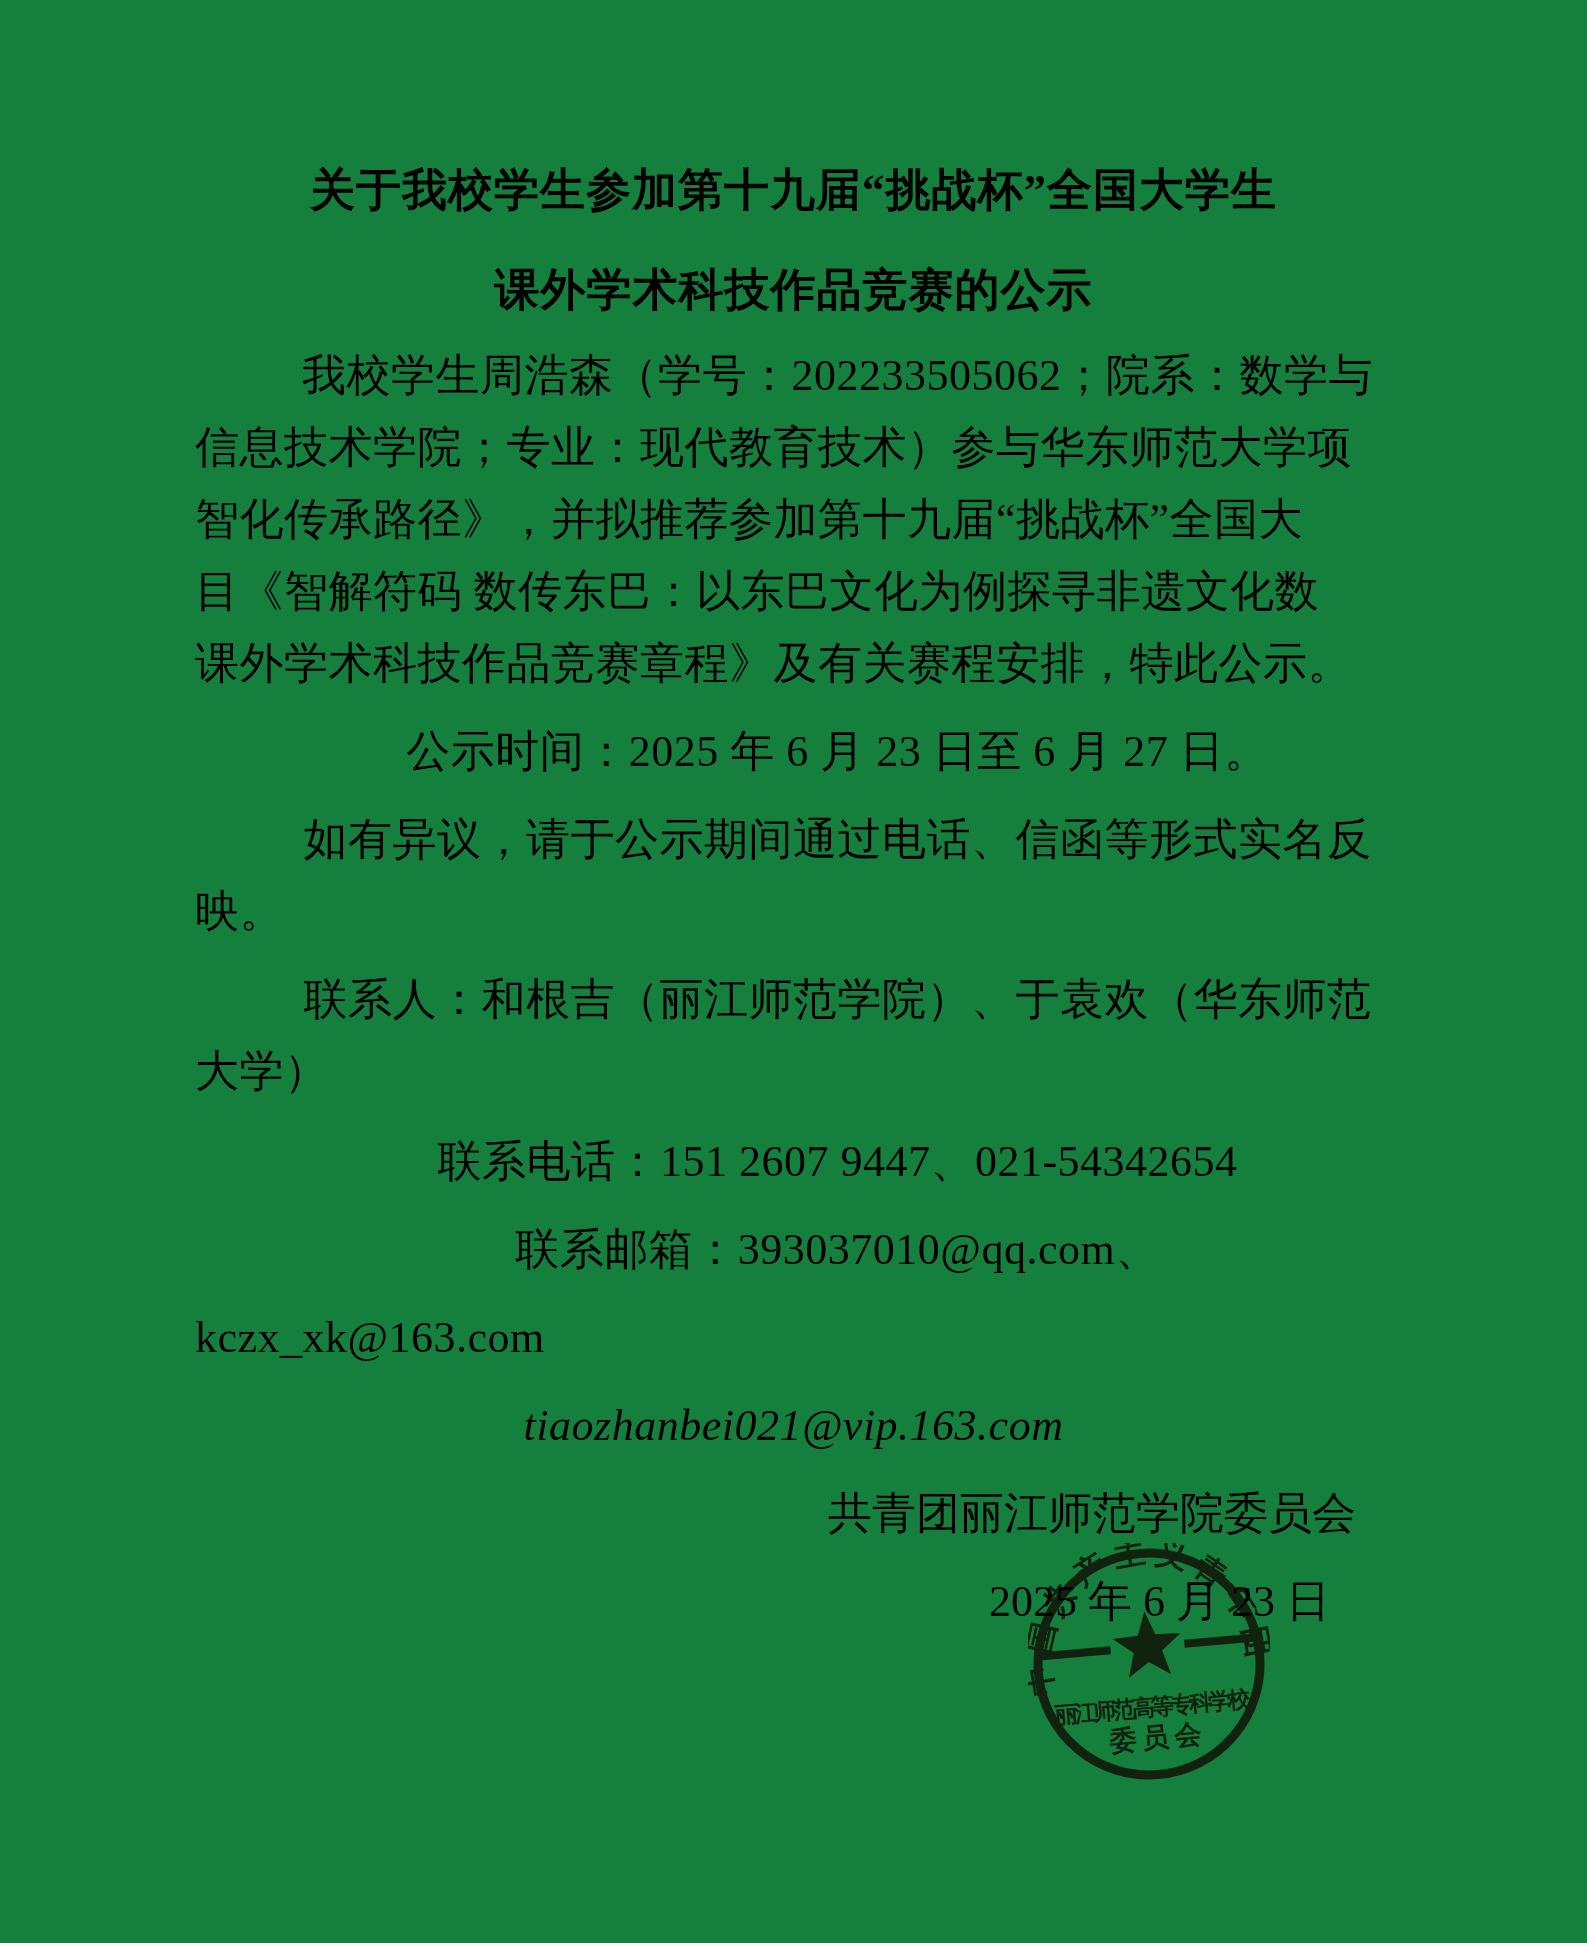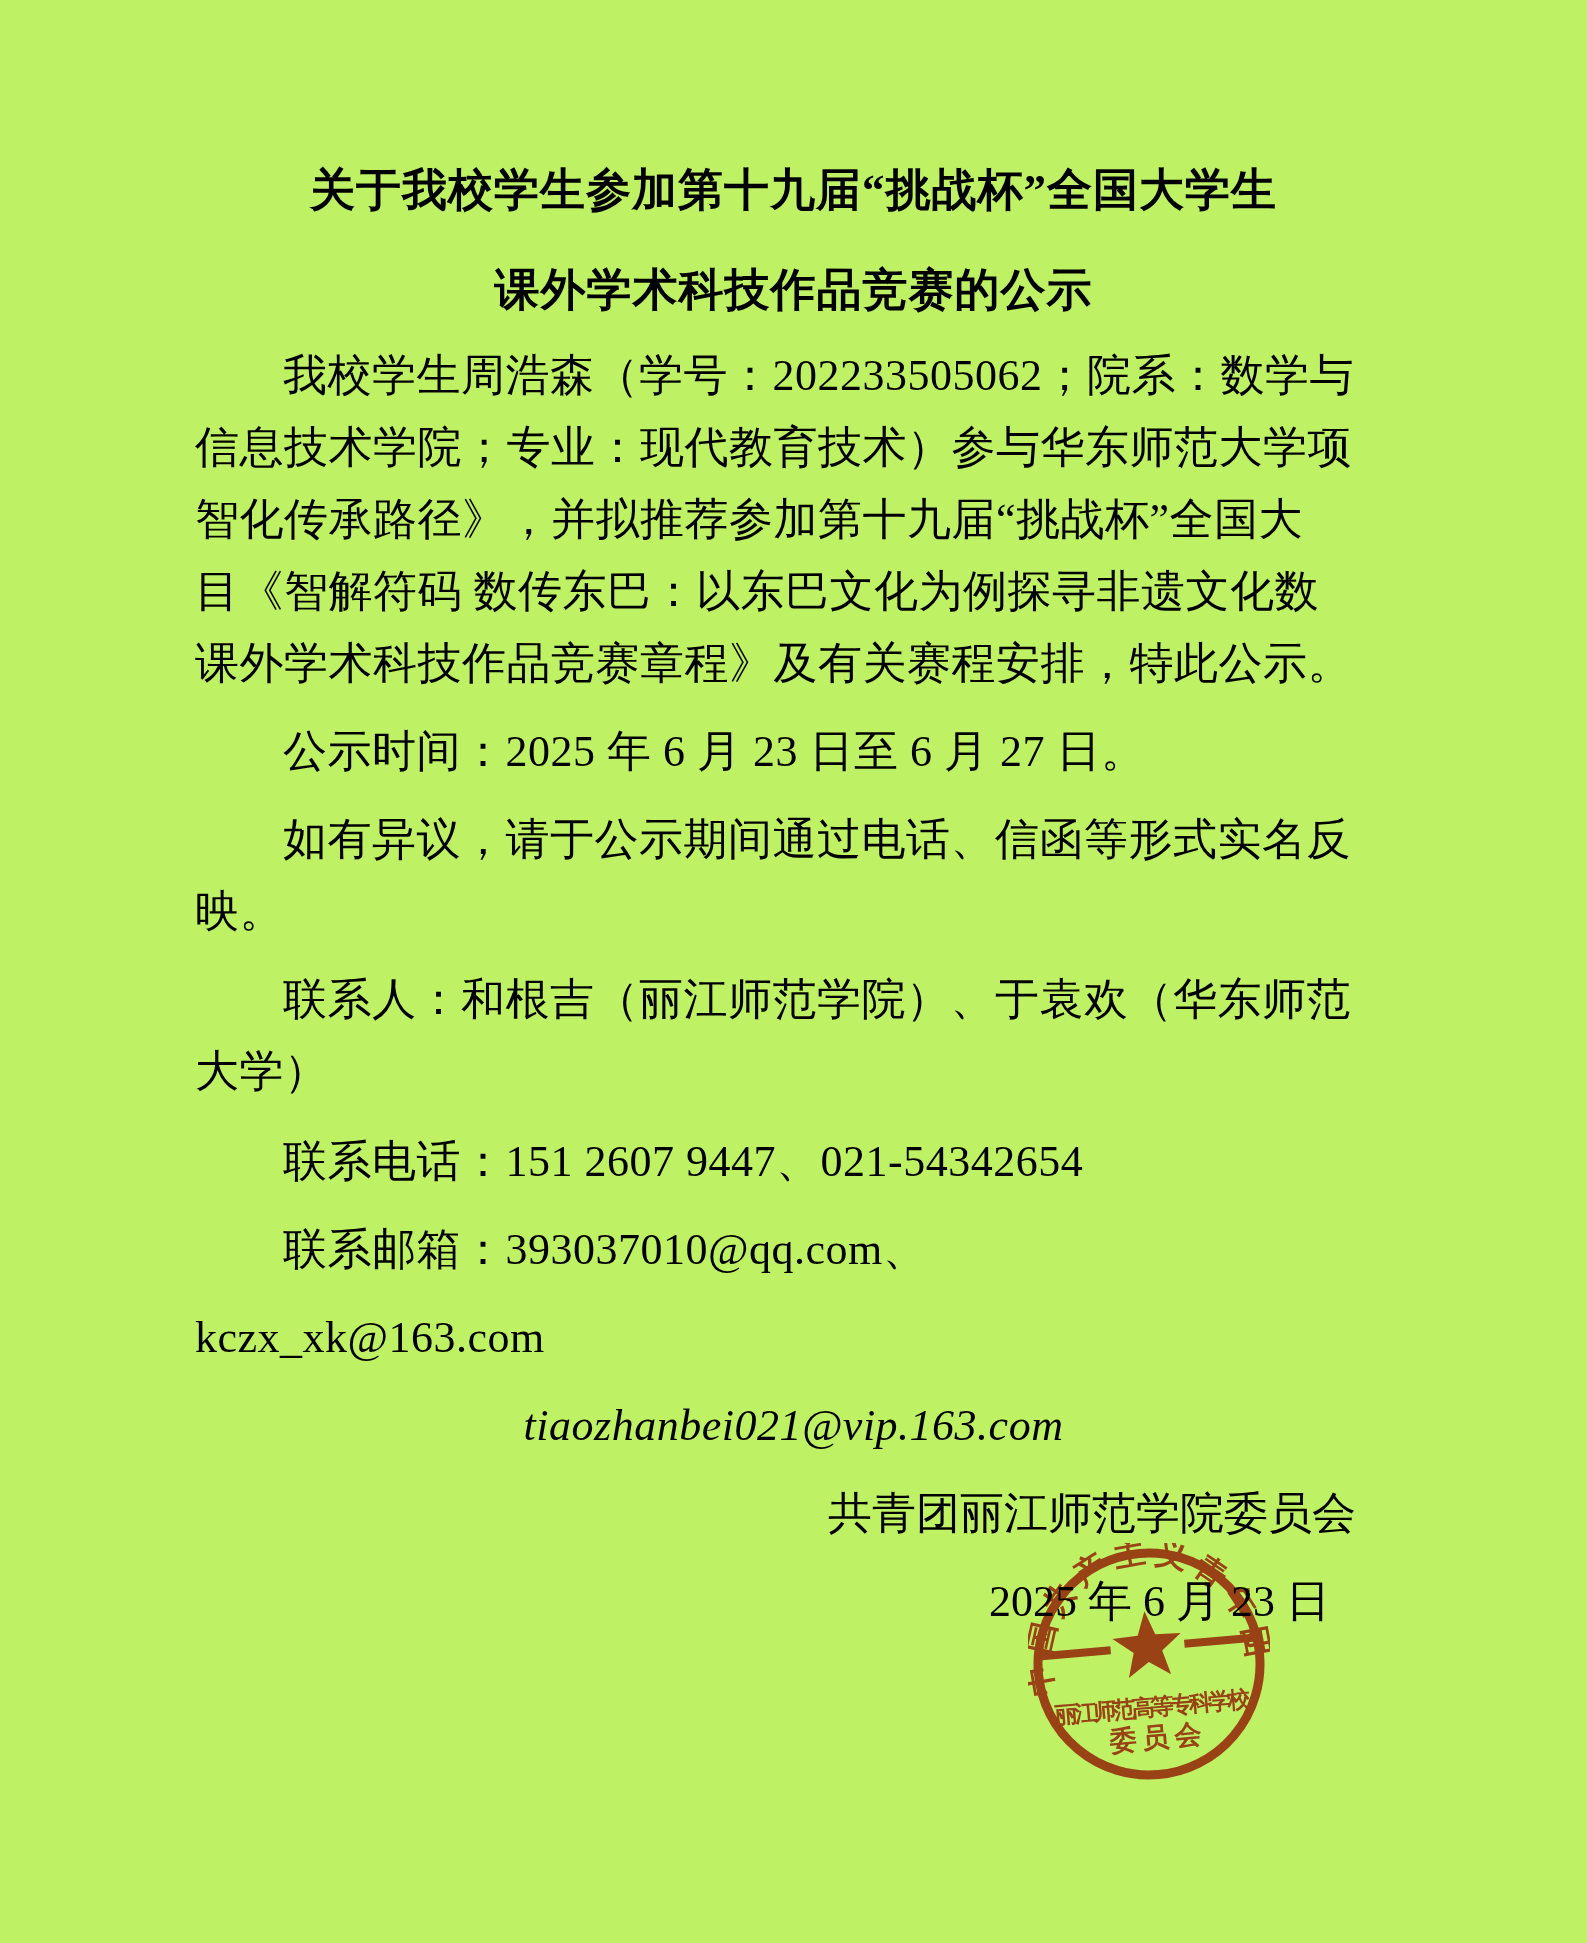--- a/index.html
+++ b/index.html
@@ -1,19 +1,19 @@
 <!DOCTYPE html>
 <html><head>
 <meta charset="utf-8">
 <style>
   html,body{margin:0;padding:0;background:#ffffff;}
   .page{
     position:relative;
     width:1587px;height:1943px;
-    background:#bef264;
+    background:#15803d;
     overflow:hidden;
     font-family:"Liberation Serif","DejaVu Serif",serif;
     color:#000;
   }
   .content{
     position:absolute;
     left:195px;top:140px;
     width:1197px;
   }
   .doc-title{
@@ -23,21 +23,21 @@
     line-height:100px;
     letter-spacing:1px;
   }
   .para{
     font-size:44px;
     line-height:72px;
     margin:0 0 16px 0;
     letter-spacing:0.5px;
   }
   .para .line{white-space:nowrap;}
-  .para .first-indent{text-indent:88px;}
+  .para .first-indent{text-indent:88px;text-align:center;}
   .para-phone{margin-top:18px;}
   .para-center{text-align:center;font-style:italic;}
   .sig-line{
     font-size:44px;
     line-height:72px;
     text-align:right;
     padding-right:36px;
     margin:0 0 16px 0;
   }
   .date-line{

